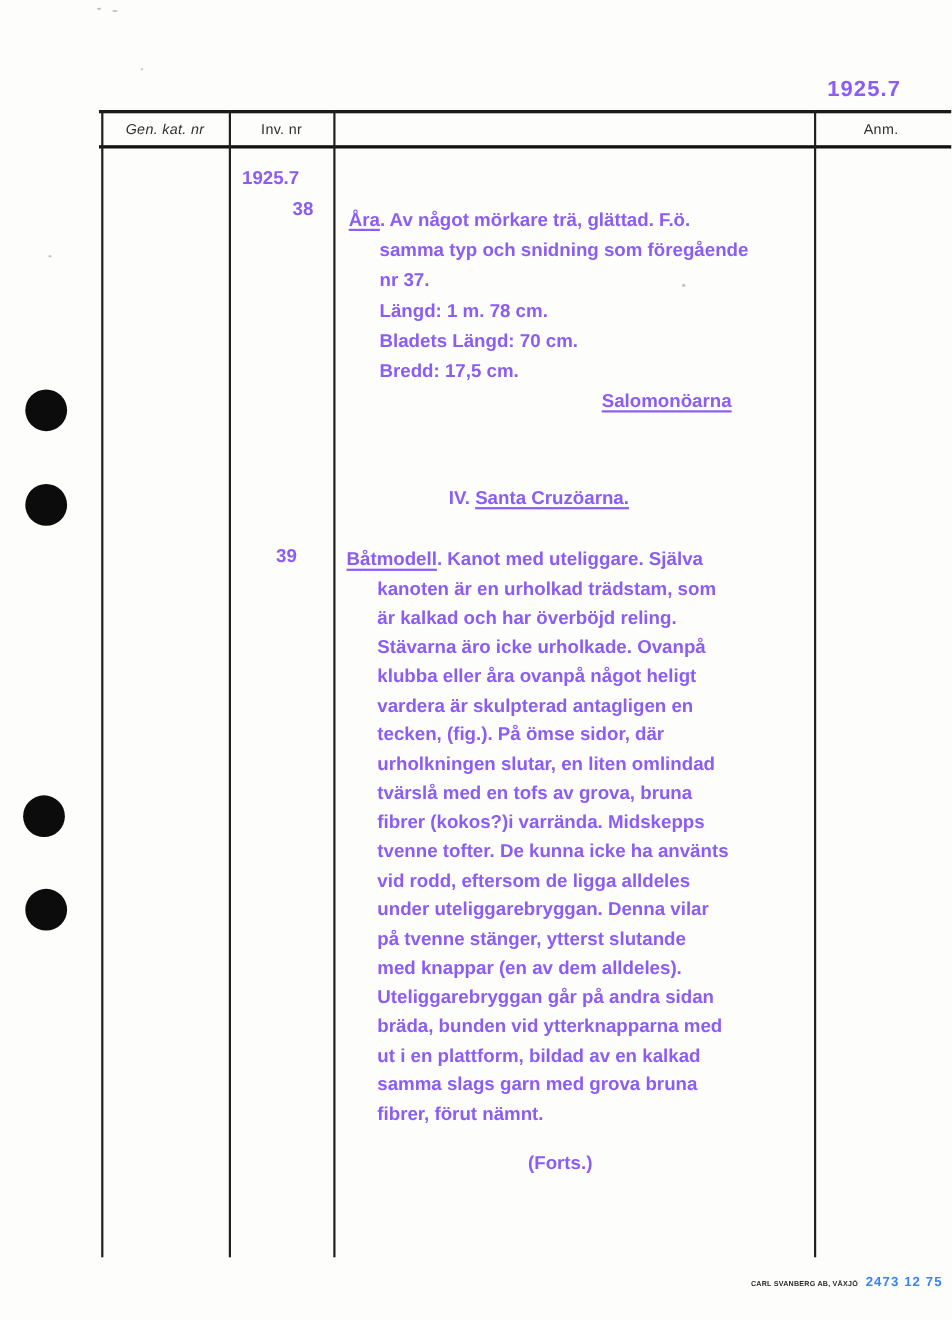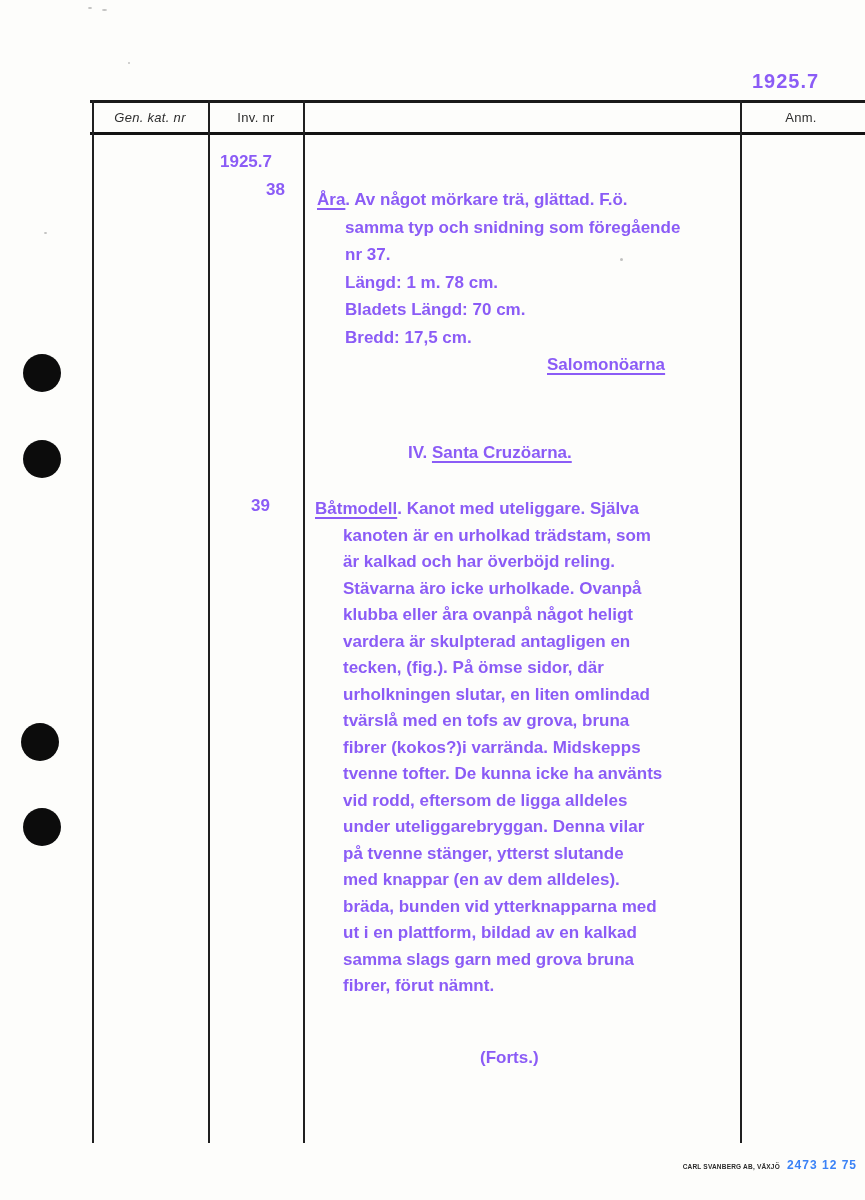--- a/index.html
+++ b/index.html
@@ -125,20 +125,21 @@
         <div class="tline">vardera är skulpterad antagligen en</div>
         <div class="tline">tecken, (fig.). På ömse sidor, där</div>
         <div class="tline">urholkningen slutar, en liten omlindad</div>
         <div class="tline">tvärslå med en tofs av grova, bruna</div>
         <div class="tline">fibrer (kokos?)i varrända. Midskepps</div>
         <div class="tline">tvenne tofter. De kunna icke ha använts</div>
         <div class="tline">vid rodd, eftersom de ligga alldeles</div>
         <div class="tline">under uteliggarebryggan. Denna vilar</div>
         <div class="tline">på tvenne stänger, ytterst slutande</div>
         <div class="tline">med knappar (en av dem alldeles).</div>
+        <div class="tline">Uteliggarebryggan går på andra sidan</div>
         <div class="tline">bräda, bunden vid ytterknapparna med</div>
         <div class="tline">ut i en plattform, bildad av en kalkad</div>
         <div class="tline">samma slags garn med grova bruna</div>
         <div class="tline">fibrer, förut nämnt.</div>
       </div>
   </div>
 
   <div class="forts tw">(Forts.)</div>
 
   <div class="hole" style="left:23px; top:354px;"></div>

